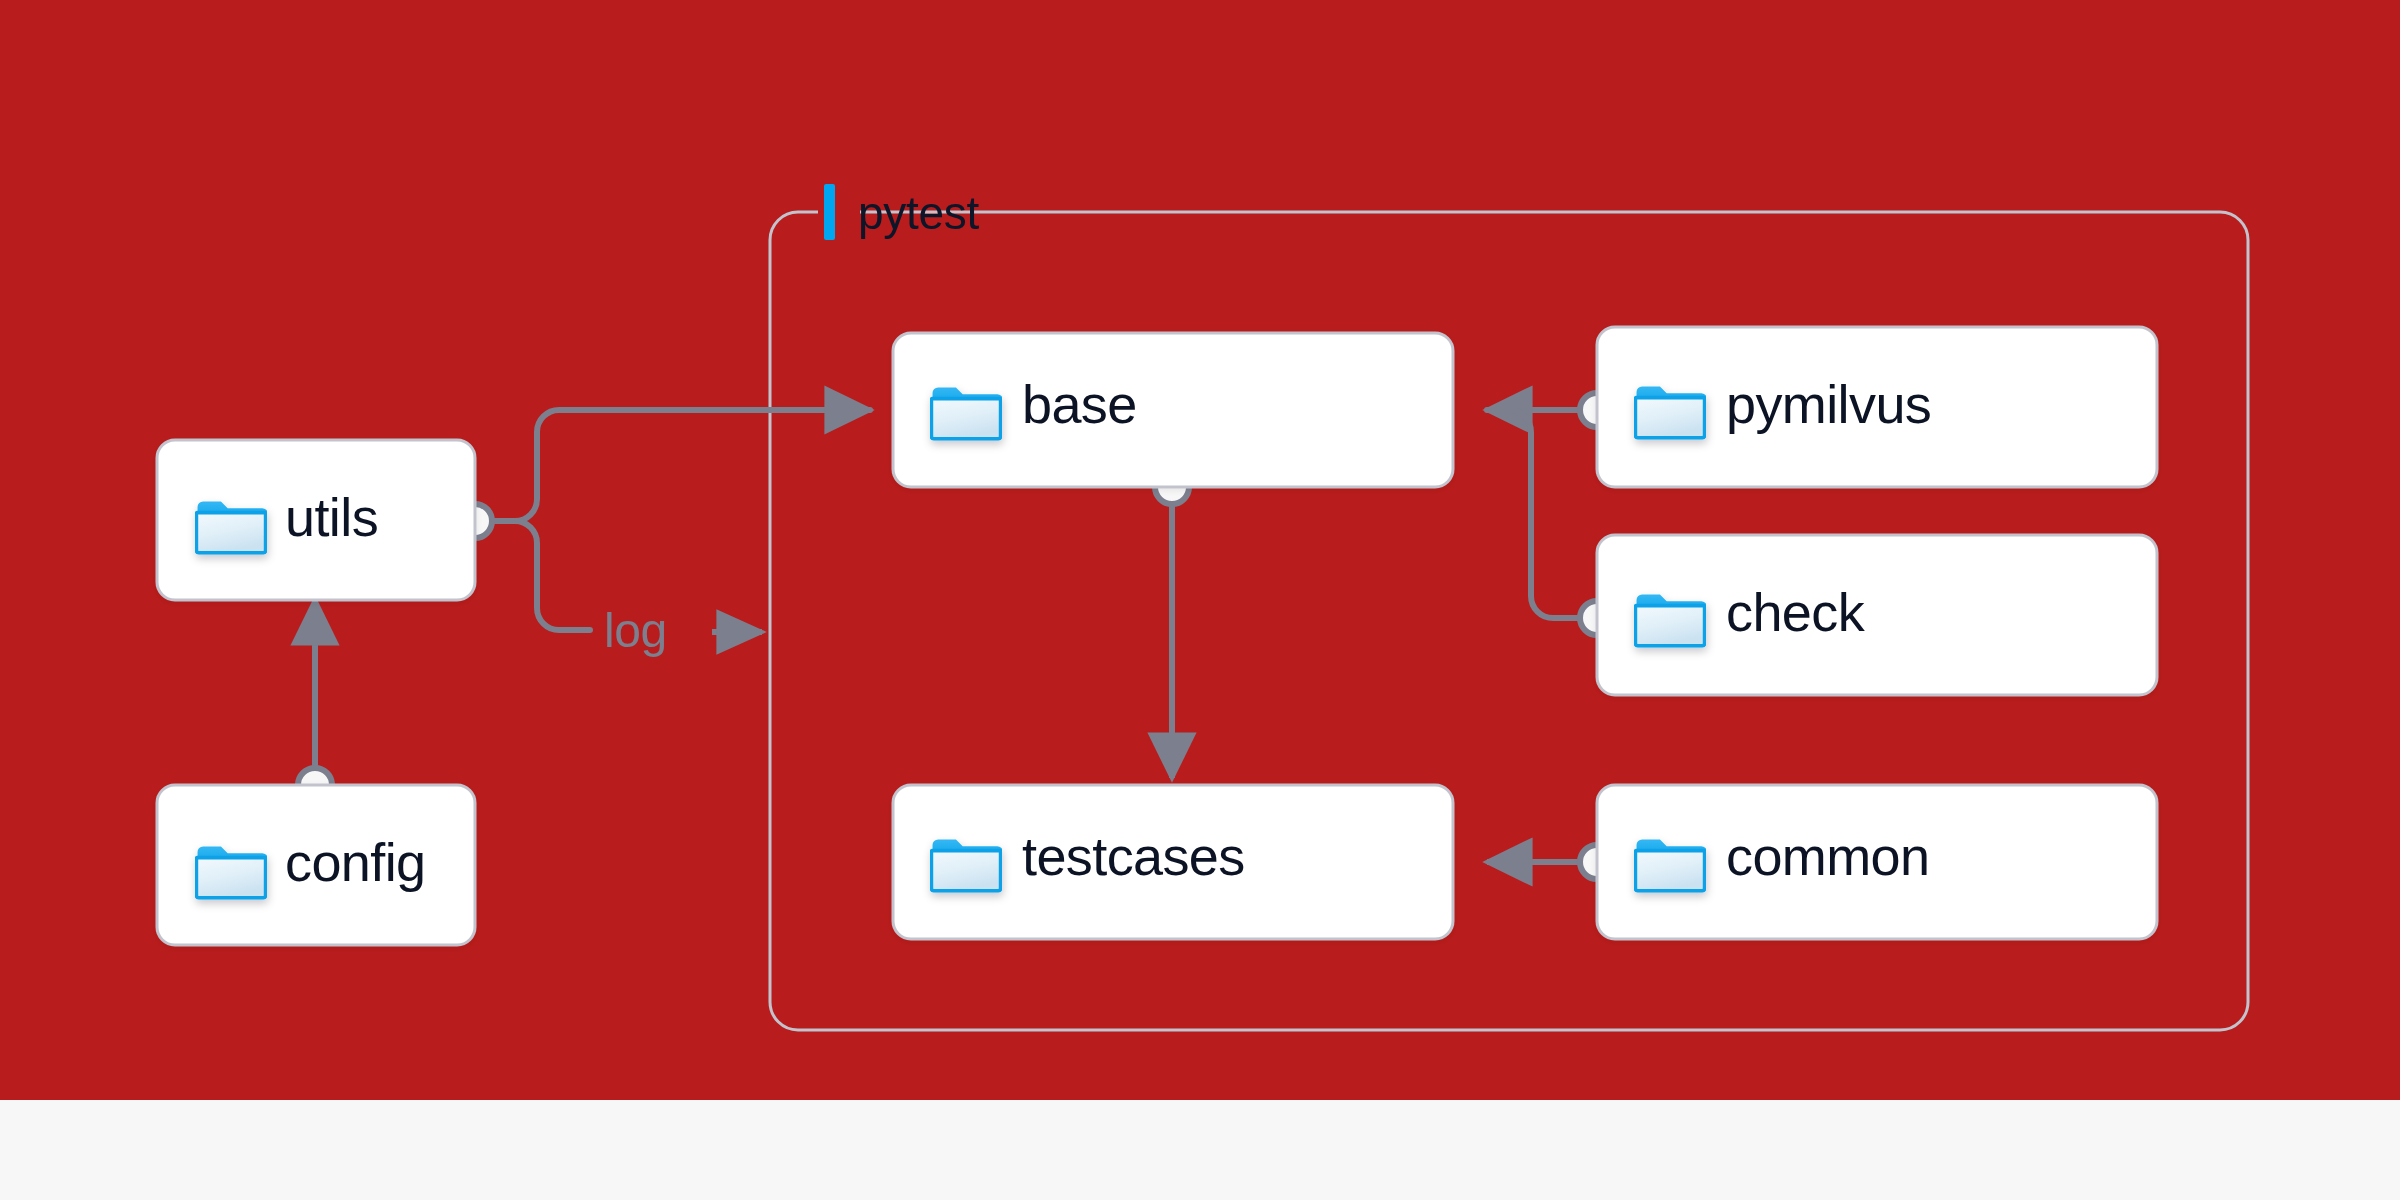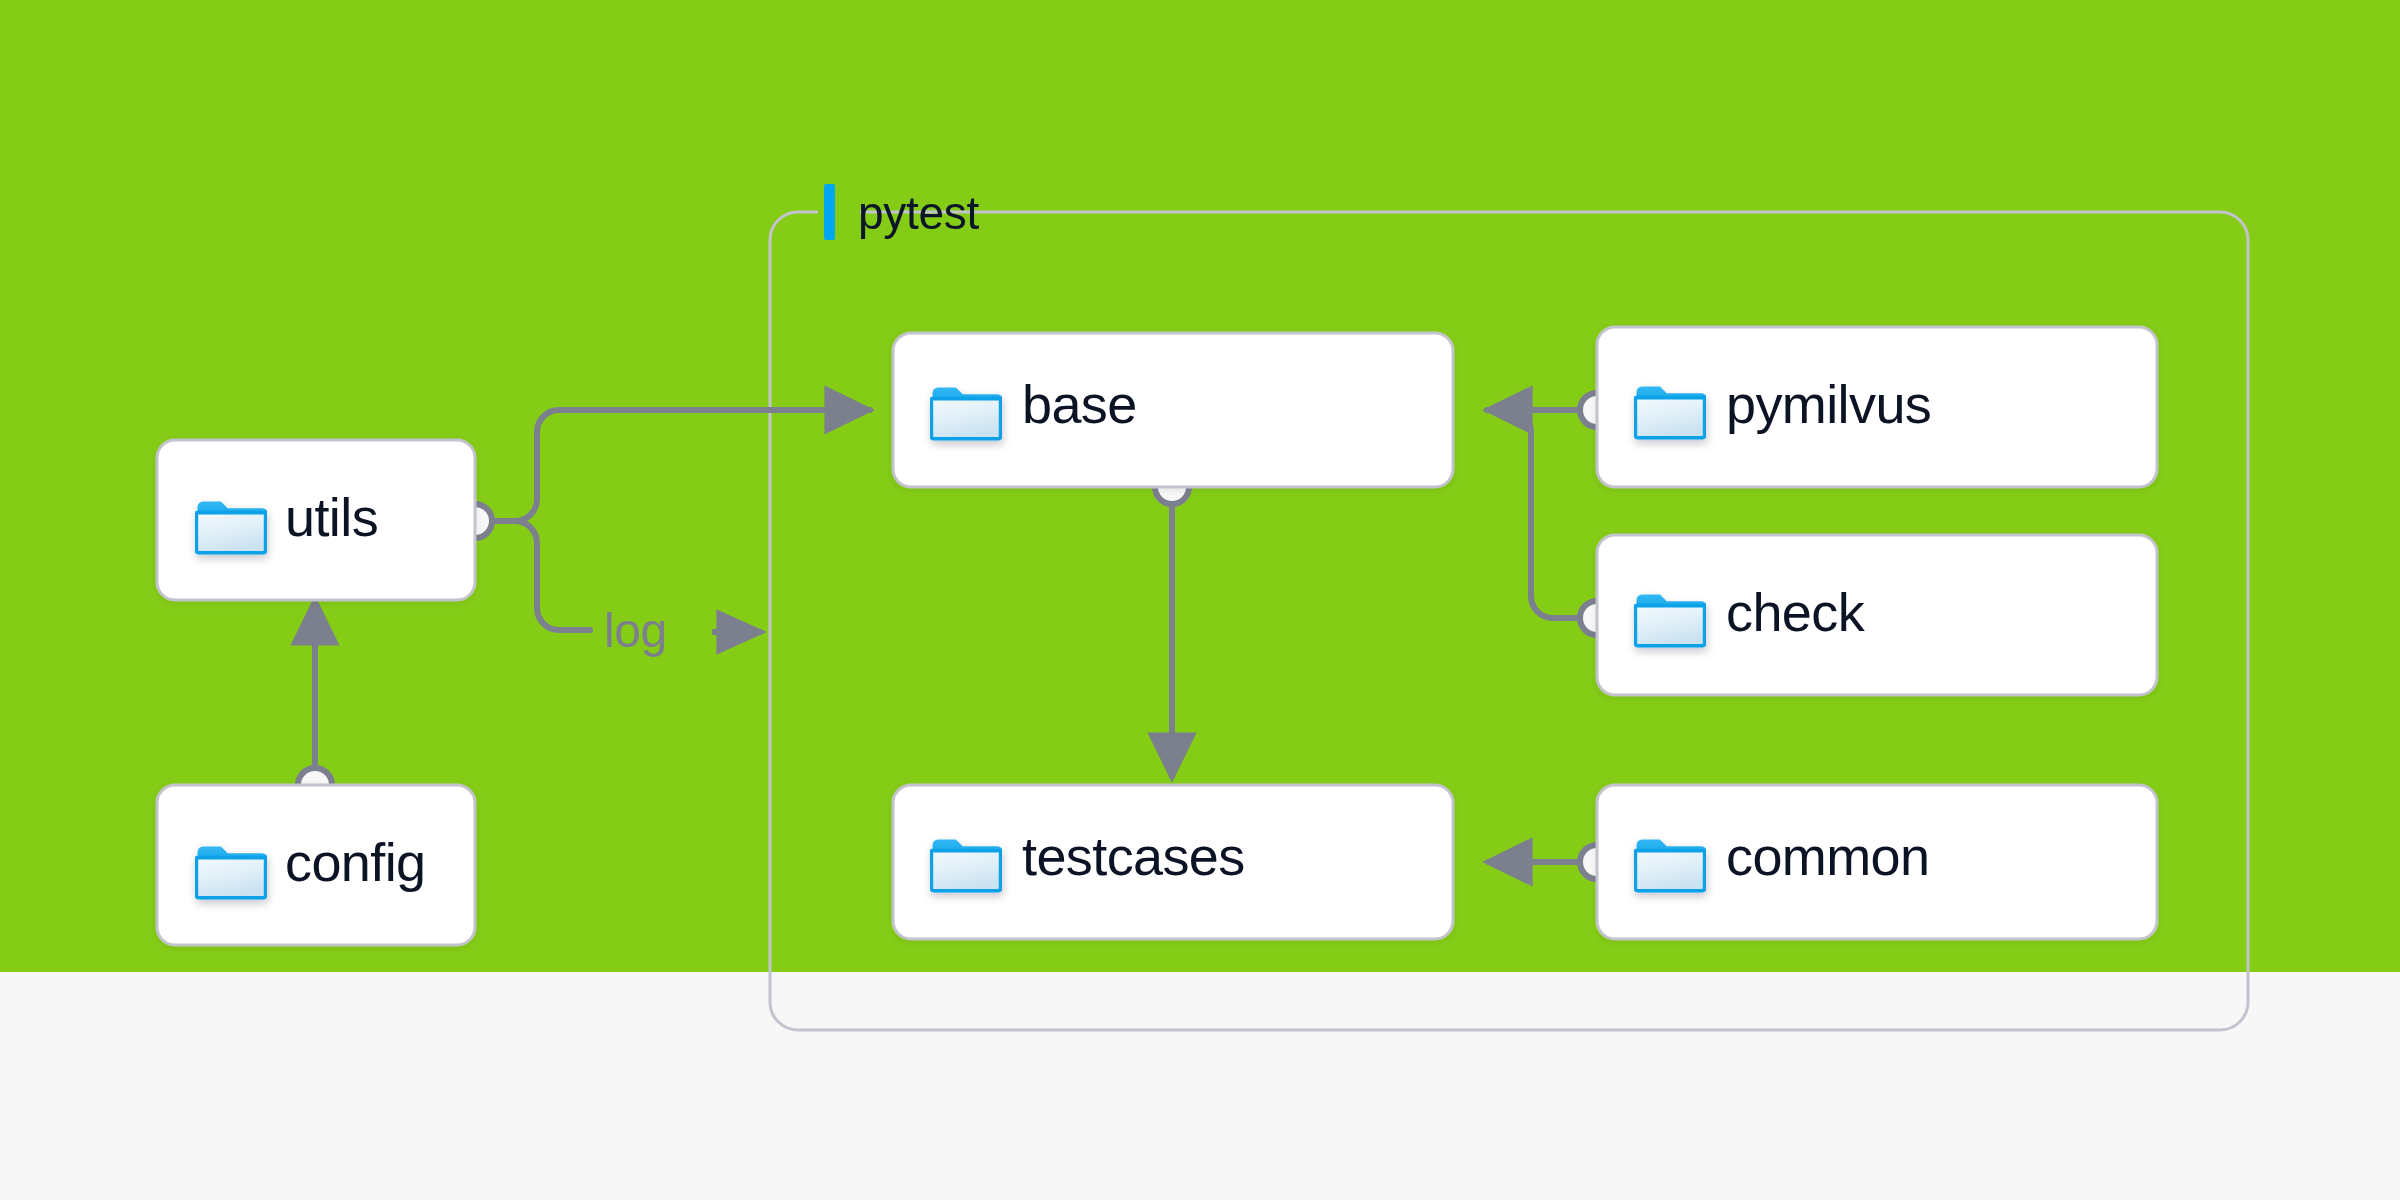--- a/index.html
+++ b/index.html
@@ -9,22 +9,22 @@
   }
   body {
     width: 2400px;
     height: 1200px;
     font-family: "Liberation Sans", sans-serif;
     overflow: hidden;
   }
   #canvas {
     position: relative;
     width: 2400px;
-    height: 972px;
-    background: #84cc16;
+    height: 1100px;
+    background: #b91c1c;
   }
   #diagram-svg {
     position: absolute;
     inset: 0;
     width: 2400px;
     height: 1200px;
     display: block;
   }
   .grp-label-text {
     font-family: "Liberation Sans", sans-serif;

